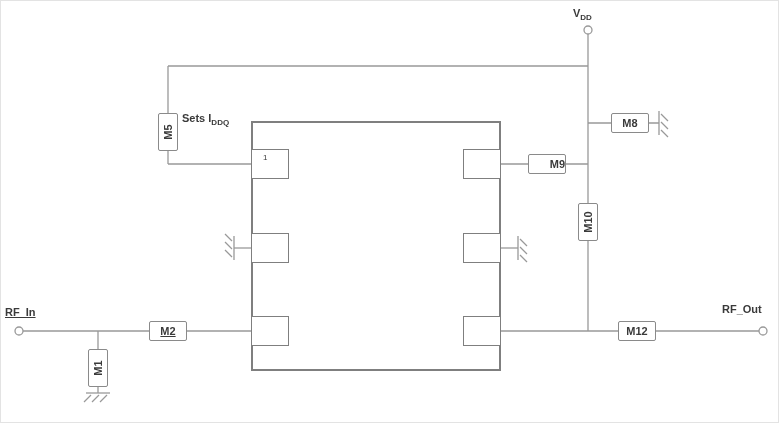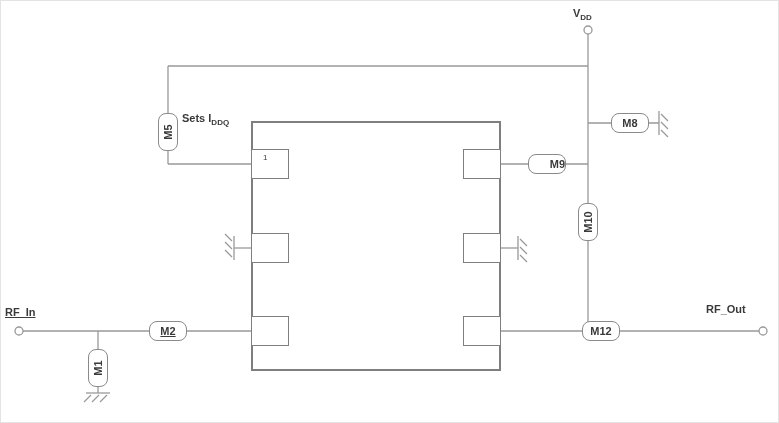--- a/index.html
+++ b/index.html
@@ -15,21 +15,21 @@
   }
   .pin {
     position:absolute; width:38px; height:30px; box-sizing:border-box;
     border:1.5px solid #7f7f7f; background:#ffffff;
   }
   .pin-num {
     position:absolute; top:3px; left:11px; font-size:8px; color:#3a3a3a;
   }
   .comp {
     position:absolute; background:#ffffff; border:1.5px solid #8a8a8a;
-    border-radius:8px; box-sizing:border-box;
+    border-radius:2px; box-sizing:border-box;
     display:flex; align-items:center; justify-content:center;
     font-weight:bold; font-size:11px; color:#3a3a3a;
   }
   .comp.h { width:38px; height:20px; }
   .comp.v { width:20px; height:38px; }
   .comp.v span { transform:rotate(-90deg); white-space:nowrap; display:block; }
   .label {
     position:absolute; font-weight:bold; font-size:11px; color:#3a3a3a;
     white-space:nowrap;
   }
@@ -102,26 +102,26 @@
   </div>
   <div class="comp h" style="left:610px; top:112px;">
     <span>M8</span>
   </div>
   <div class="comp h" style="left:527px; top:153px;justify-content:flex-end;">
     <span>M9</span>
   </div>
   <div class="comp v" style="left:577px; top:202px;">
     <span>M10</span>
   </div>
-  <div class="comp h" style="left:581px; top:320px;">
+  <div class="comp h" style="left:617px; top:320px;">
     <span>M12</span>
   </div>
 
   <div class="label" style="left:572px; top:6px;text-align:right;">
     <span>V</span><sub>DD</sub>
   </div>
   <div class="label" style="left:4px; top:305px;text-decoration:underline;">RF_In</div>
-  <div class="label" style="left:705px; top:302px;">RF_Out</div>
+  <div class="label" style="left:721px; top:302px;">RF_Out</div>
   <div class="label" style="left:181px; top:111px;">
     <span>Sets I</span><sub>DDQ</sub>
   </div>
 
 </div>
 
 </body></html>

